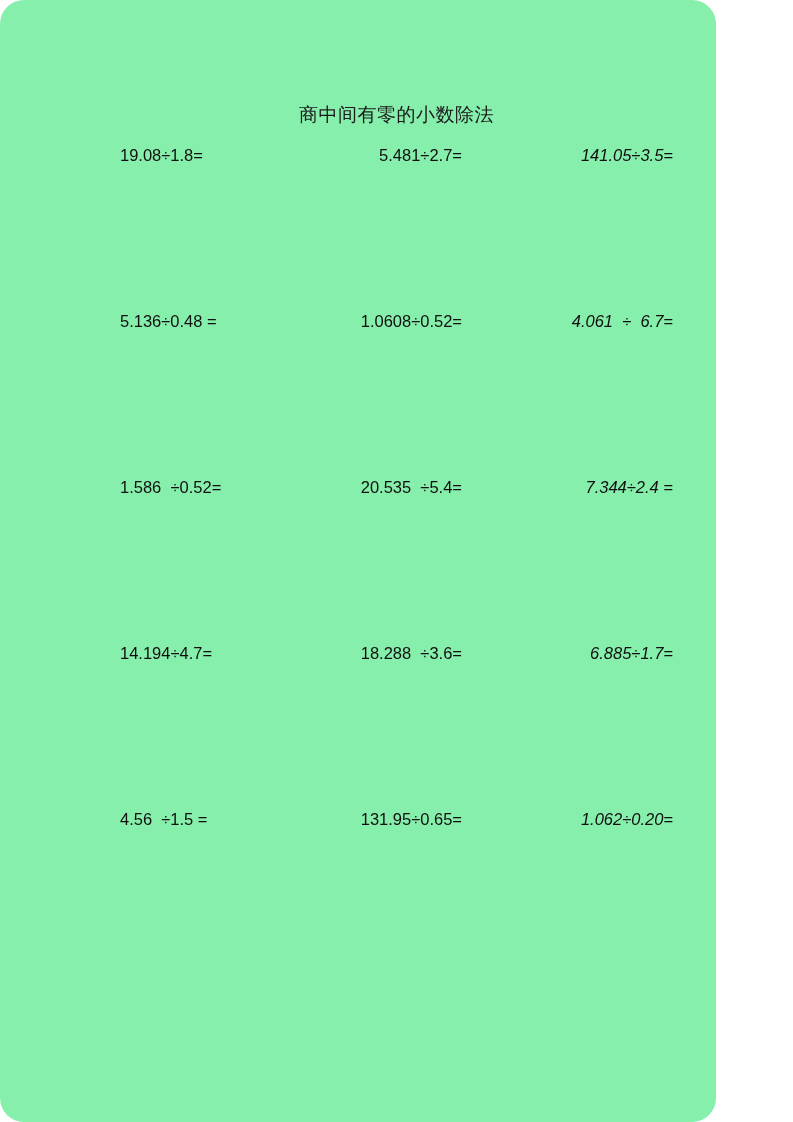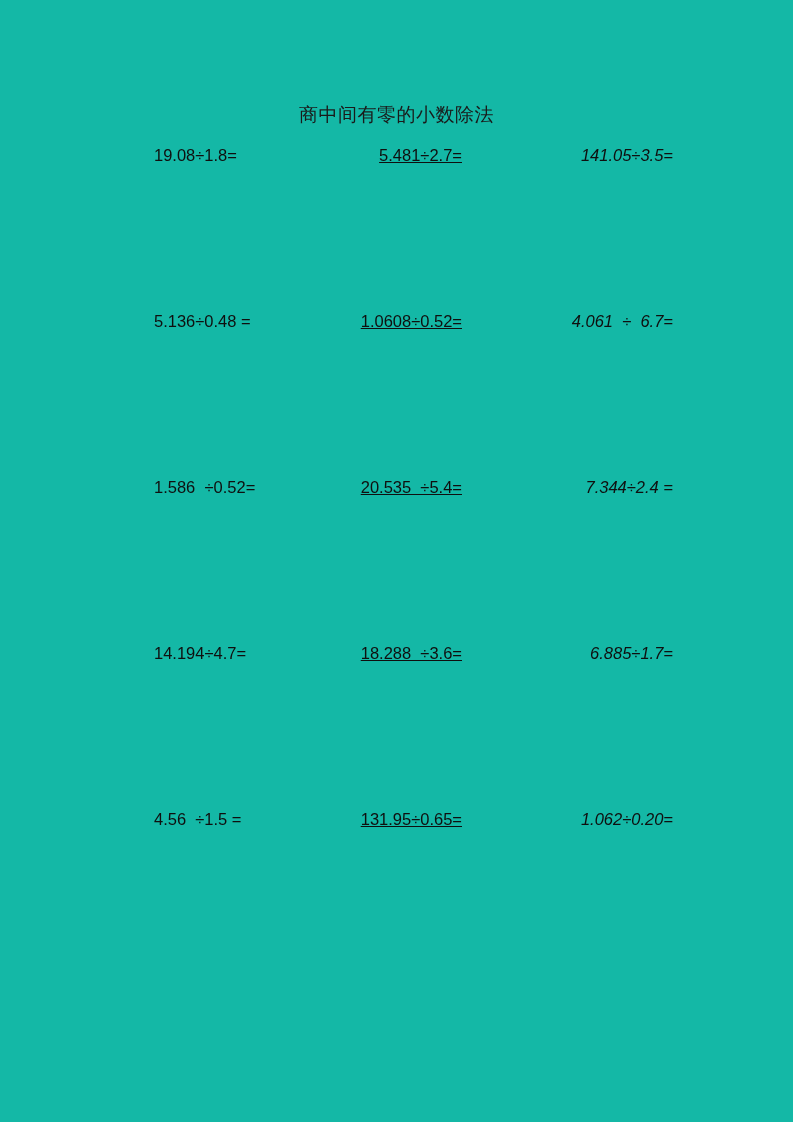--- a/index.html
+++ b/index.html
@@ -14,23 +14,24 @@
     overflow: hidden;
     font-family: "Liberation Sans", sans-serif;
     color: #000000;
     -webkit-font-smoothing: antialiased;
   }
 
   .page {
     position: absolute;
     left: 0;
     top: 0;
-    width: 793px;
+    width: 716px;
     height: 1122px;
-    background: #14b8a6;
+    background: #86efac;
+    border-radius: 24px;
   }
 
   .worksheet-title {
     position: absolute;
     left: 0;
     top: 102px;
     width: 793px;
     text-align: center;
     font-family: "Liberation Serif", "DejaVu Serif", serif;
     font-size: 19px;
@@ -59,29 +60,27 @@
     font-size: 16.5px;
     line-height: 30px;
     color: #0f0f0f;
     white-space: pre;
   }
 
   
   .col-1 {
     left: 120px;
     text-align: left;
-    margin-left: 34px;
   }
 
   
   .col-2 {
     left: 282px;
     width: 180px;
     text-align: right;
-    text-decoration: underline;
   }
 
   
   .col-3 {
     left: 483px;
     width: 190px;
     text-align: right;
     font-style: italic;
   }
 </style>

